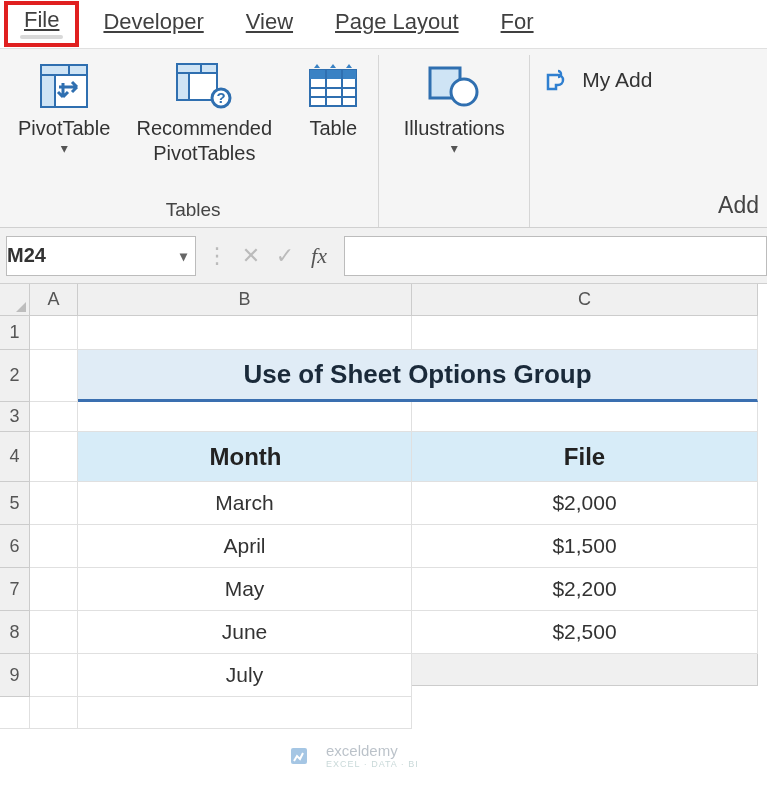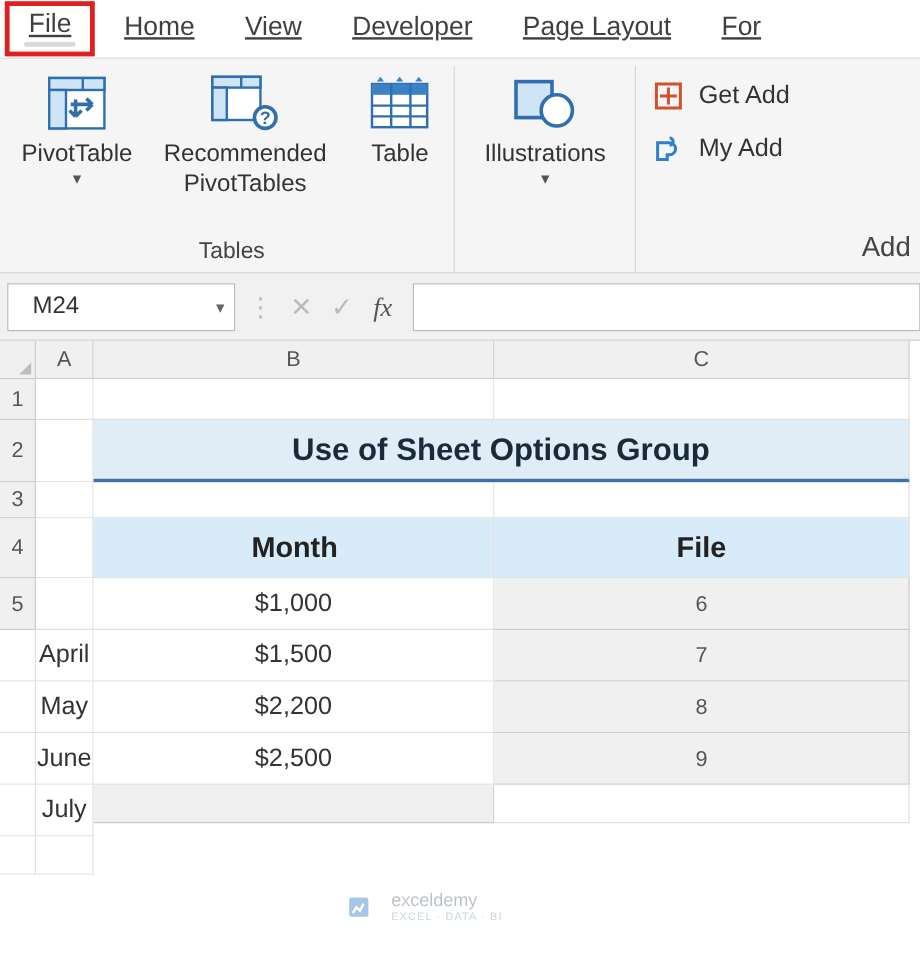--- a/index.html
+++ b/index.html
@@ -116,22 +116,23 @@
     gap: 6px;
   }
   .namebox {
     width: 190px;
     height: 40px;
     background: #fff;
     border: 1px solid #bcbcbc;
     display: flex;
     align-items: center;
     justify-content: space-between;
-    padding: 0 8px 0 20px;
+    padding: 0 8px 0 0;
     font-size: 20px;
+    font-weight: bold;
   }
   .fbar-btns {
     display: flex;
     align-items: center;
     gap: 4px;
     color: #888;
   }
   .fbar-btns span { width: 30px; text-align: center; font-size: 22px; }
   .fx { font-style: italic; font-family: "Times New Roman", serif; font-size: 24px; color: #555; }
   .formula-input {
@@ -216,23 +217,22 @@
     color: #6a7a8a;
     pointer-events: none;
   }
   .watermark .wm-sub { font-size: 9px; letter-spacing: 1px; display:block; color:#8aa; }
 </style>
 </head>
 <body>
 
 <div class="tabs">
   <div class="tab file-highlight">File</div>
-  <div class="tab">Home</div>
+  <div class="tab">Developer</div>
   <div class="tab">View</div>
-  <div class="tab">Developer</div>
   <div class="tab">Page Layout</div>
   <div class="tab">For</div>
 </div>
 
 <div class="ribbon">
 
   <div class="ribbon-group" style="padding-left:18px;">
     <div class="ribbon-row">
       <div class="ribbon-btn">
         <div class="icon-slot">
@@ -295,28 +295,20 @@
         <span>Illustrations</span>
         <span class="chev">▾</span>
       </div>
     </div>
     <div class="group-label">&nbsp;</div>
   </div>
 
   <div class="ribbon-side">
     <div class="side-item">
       <svg width="28" height="26" viewBox="0 0 28 26">
-        <rect x="3" y="3" width="20" height="20" fill="none" stroke="#d05030" stroke-width="2.5"></rect>
-        <line x1="13" y1="6" x2="13" y2="20" stroke="#d05030" stroke-width="2.5"></line>
-        <line x1="6" y1="13" x2="20" y2="13" stroke="#d05030" stroke-width="2.5"></line>
-      </svg>
-      <span>Get Add</span>
-    </div>
-    <div class="side-item">
-      <svg width="28" height="26" viewBox="0 0 28 26">
         <path d="M4 8 h10 a5 5 0 0 1 0 10 h-2 v4 h-8 z M14 4 a3 3 0 1 1 0 6" fill="none" stroke="#2f7fd0" stroke-width="2.5"></path>
       </svg>
       <span>My Add</span>
     </div>
     <div class="side-group-label">Add</div>
   </div>
 </div>
 
 <div class="fbar">
   <div class="namebox">
@@ -353,21 +345,22 @@
   <div class="cell" style="height:30px;"></div>
   <div class="cell" style="height:30px;"></div>
 
   <div class="rowhdr" style="height:50px;">4</div>
   <div class="cell" style="height:50px;"></div>
   <div class="cell hdr-cell" style="height:50px;padding-left:12px;">Month</div>
   <div class="cell hdr-cell" style="height:50px;">File</div>
 
   <div class="rowhdr">5</div>
   <div class="cell"></div>
-  <div class="cell">$1,000</div>
+  <div class="cell">March</div>
+  <div class="cell">$2,000</div>
 
   <div class="rowhdr">6</div>
   <div class="cell"></div>
   <div class="cell">April</div>
   <div class="cell">$1,500</div>
 
   <div class="rowhdr">7</div>
   <div class="cell"></div>
   <div class="cell">May</div>
   <div class="cell">$2,200</div>

